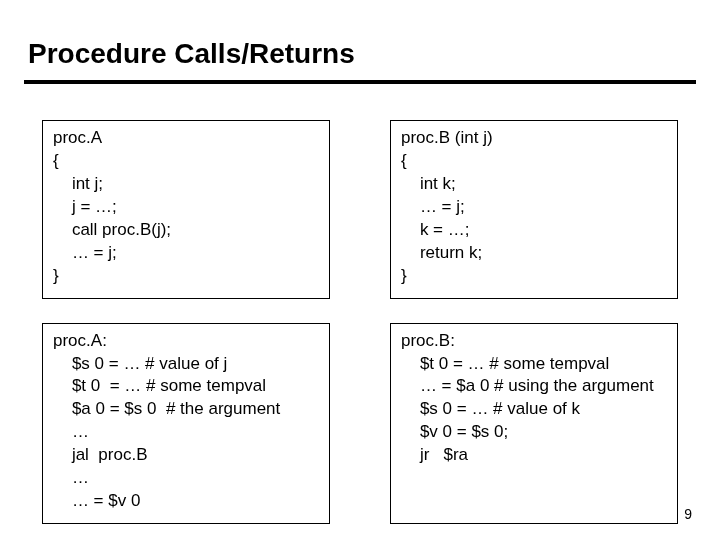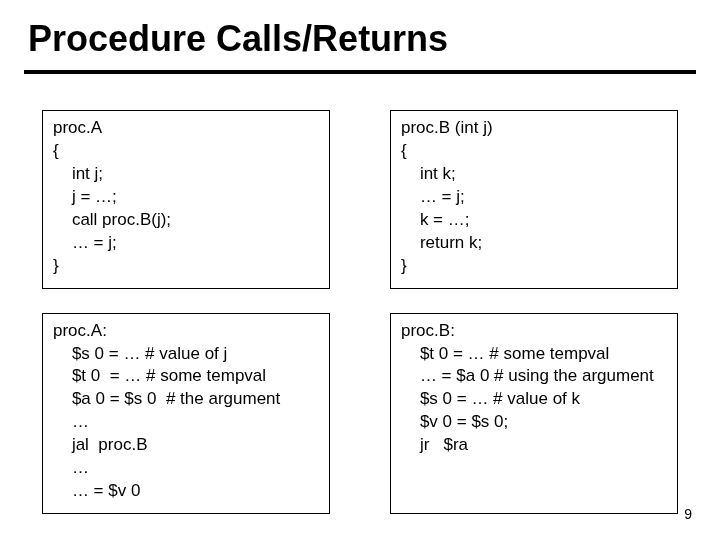--- a/index.html
+++ b/index.html
@@ -6,23 +6,24 @@
   html, body { margin: 0; padding: 0; }
   body {
     width: 720px;
     height: 540px;
     background: #ffffff;
     font-family: Arial, Helvetica, sans-serif;
     color: #000;
     position: relative;
   }
   .title {
-    font-size: 36px;
+    font-size: 28px;
     font-weight: bold;
     padding: 18px 0 8px 28px;
+    margin-top: 20px;
   }
   .hr {
     height: 4px;
     background: #000;
     margin: 2px 24px 0 24px;
   }
   .grid {
     display: grid;
     grid-template-columns: 1fr 1fr;
     column-gap: 60px;

